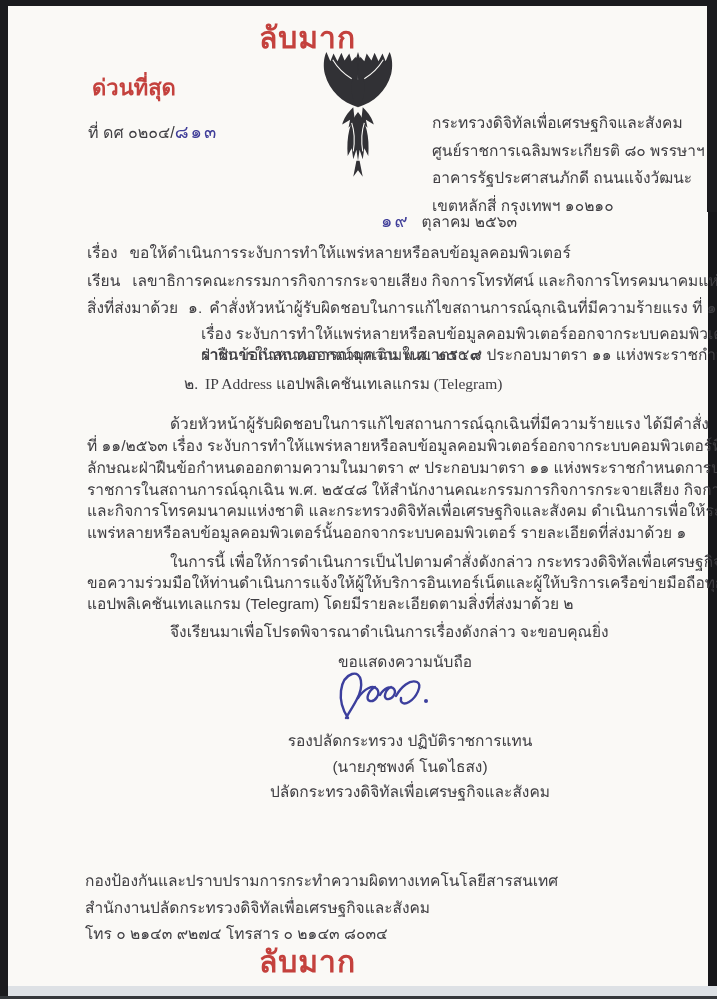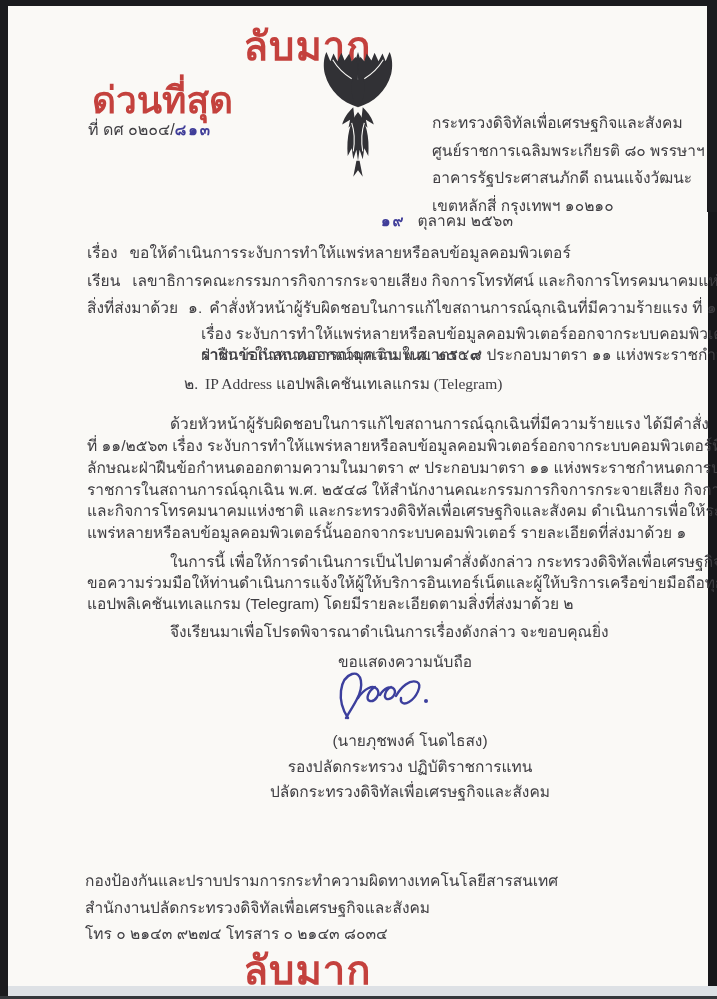--- a/index.html
+++ b/index.html
@@ -15,26 +15,26 @@
   .edge{position:absolute;background:#1b1b1e;}
   .edge-left{left:0;top:0;width:8px;height:999px;}
   .edge-top{left:0;top:0;width:717px;height:6px;}
   .edge-right{left:707px;top:0;width:10px;height:212px;}
   .bottom-band{position:absolute;left:8px;top:986px;width:709px;height:13px;background:#dde1e5;}
   .bottom-line{position:absolute;left:0;top:996px;width:717px;height:3px;background:#34373b;}
 
   .abs{position:absolute;white-space:nowrap;}
   .txt{color:#3f3e42;font-size:15.5px;line-height:20px;}
   .red{color:#c4413d;font-weight:bold;}
-  .cls{left:0;width:615px;text-align:center;font-size:40px;letter-spacing:1px;}
+  .cls{left:0;width:615px;text-align:center;font-size:30px;letter-spacing:1px;}
   .cls-top{top:14px;}
   .cls-bottom{top:938px;}
-  .urgency{left:92px;top:70px;font-size:37px;}
+  .urgency{left:92px;top:70px;font-size:22px;}
   .refline{left:88px;top:117px;font-size:16px;color:#3f3e42;}
-  .ink{color:#403e99;font-size:15px;font-weight:bold;letter-spacing:2px;}
+  .ink{color:#403e99;font-size:18px;font-weight:normal;letter-spacing:2px;}
   .addr{left:432px;top:109px;}
   .addr div{line-height:27.5px;white-space:nowrap;}
   .dateline{left:349px;top:211px;}
   .dateline .ink{margin-right:12px;margin-left:32px;}
   .lbl{margin-right:12px;}
   .attno{margin:0 7px 0 10px;}
   .sigblock{left:230px;top:728px;width:360px;text-align:center;}
   .sigblock div{line-height:25.5px;white-space:nowrap;}
   .footer div{line-height:26.5px;white-space:nowrap;}
   svg{display:block;}
@@ -130,22 +130,22 @@
       <path d="M20,52 C8,34 12,12 24,8 C34,5 36,20 29,33 C25,41 20,48 18,52"></path>
       <path d="M30,32 C36,23 45,18 49,23 C53,28 47,36 42,35 C37,34 40,25 47,21"></path>
       <path d="M52,29 C56,22 63,19 66,23 C69,27 64,34 59,33 C55,32 57,24 63,21"></path>
       <path d="M68,30 C73,21 82,13 89,16 C95,19 88,32 81,36 C76,39 72,37 73,32"></path>
     </g>
     <circle cx="98" cy="35" r="2" fill="#3c3f9d"></circle>
   </svg>
 </div>
 
 <div class="abs sigblock txt">
+  <div>รองปลัดกระทรวง ปฏิบัติราชการแทน</div>
   <div>(นายภุชพงค์ โนดไธสง)</div>
-  <div>รองปลัดกระทรวง ปฏิบัติราชการแทน</div>
   <div>ปลัดกระทรวงดิจิทัลเพื่อเศรษฐกิจและสังคม</div>
 </div>
 
 <div class="abs footer txt" style="left:85px;top:868px;">
   <div>กองป้องกันและปราบปรามการกระทำความผิดทางเทคโนโลยีสารสนเทศ</div>
   <div>สำนักงานปลัดกระทรวงดิจิทัลเพื่อเศรษฐกิจและสังคม</div>
   <div>โทร ๐ ๒๑๔๓ ๙๒๗๔ โทรสาร ๐ ๒๑๔๓ ๘๐๓๔</div>
 </div>
 
 <div class="abs cls cls-bottom red">ลับมาก</div>

